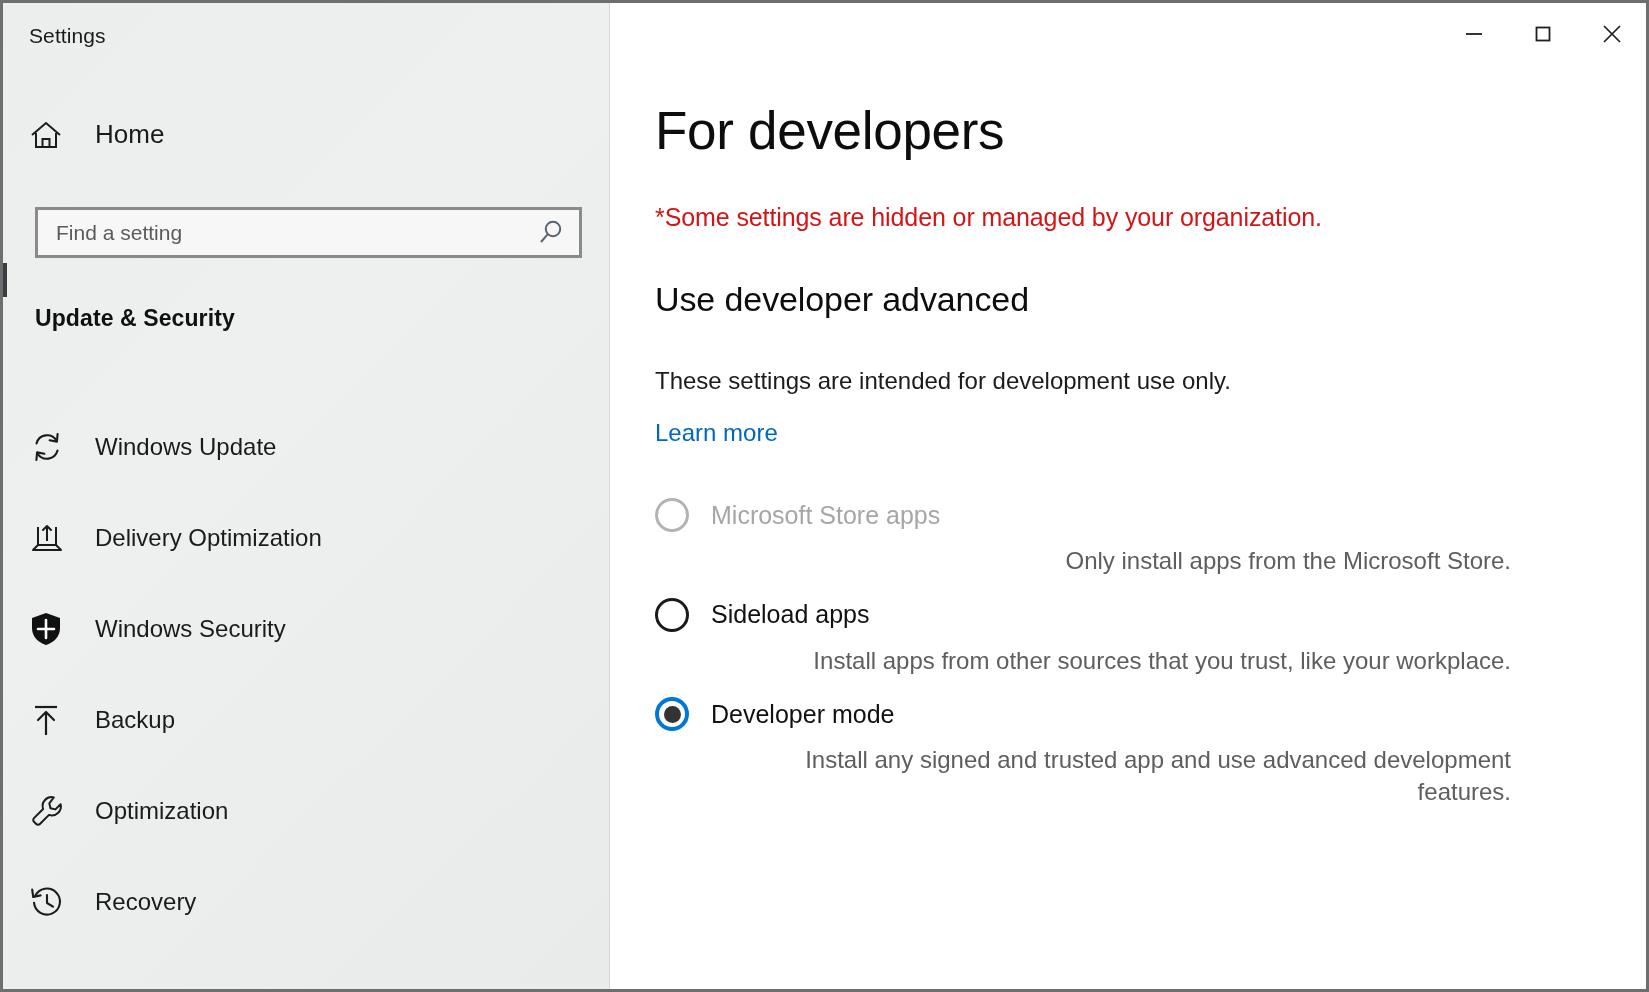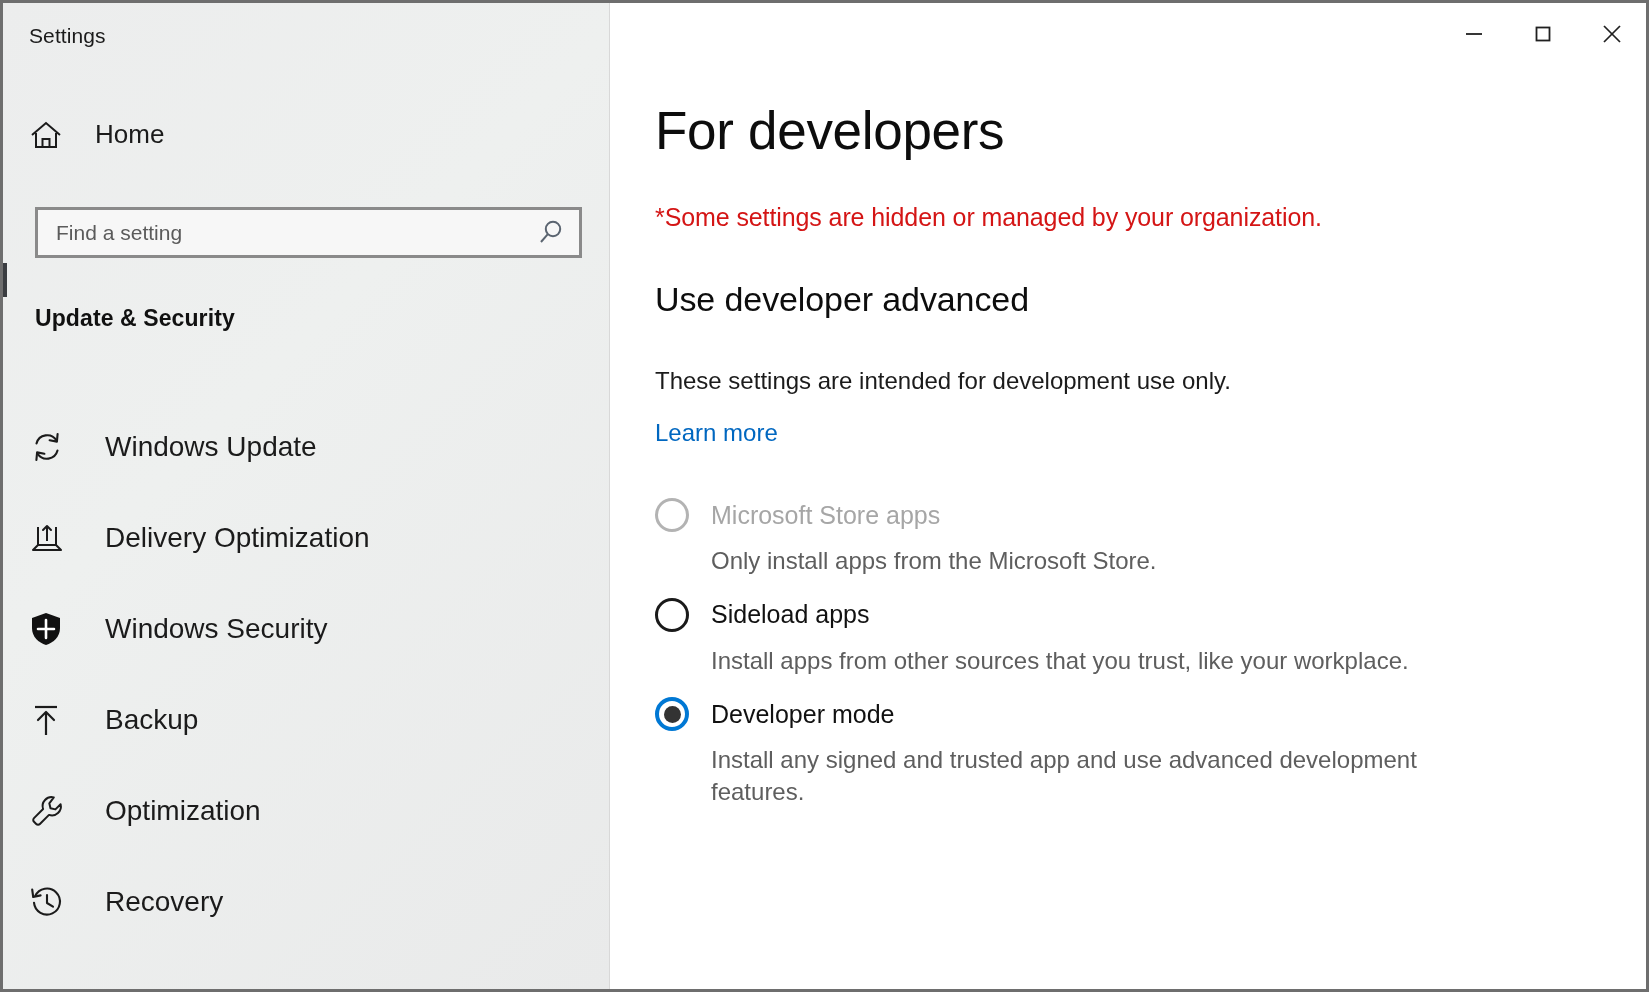--- a/index.html
+++ b/index.html
@@ -132,23 +132,23 @@
     cursor: default;
   }
   .nav-item .nav-icon {
     width: 48px;
     display: flex;
     align-items: center;
     justify-content: flex-start;
     flex: 0 0 48px;
   }
   .nav-item .nav-label {
-    font-size: 28px;
+    font-size: 24px;
     color: #1b1b1b;
-    margin-left: 28px;
+    margin-left: 18px;
     white-space: nowrap;
   }
 
   
   #content {
     position: relative;
     flex: 1;
     height: 100%;
     background: #ffffff;
     padding-left: 45px;
@@ -252,20 +252,21 @@
   }
   .radio-option.disabled .radio-label { color: #a6a6a6; }
 
   .radio-desc {
     margin-left: 56px;
     margin-top: 8px;
     font-size: 24px;
     color: #5e5e5e;
     line-height: 1.32;
     max-width: 800px;
+    text-align: right;
   }
 
   
   #titlebar-controls {
     position: absolute;
     right: 0;
     top: 0;
     height: 62px;
     display: flex;
     z-index: 20;

